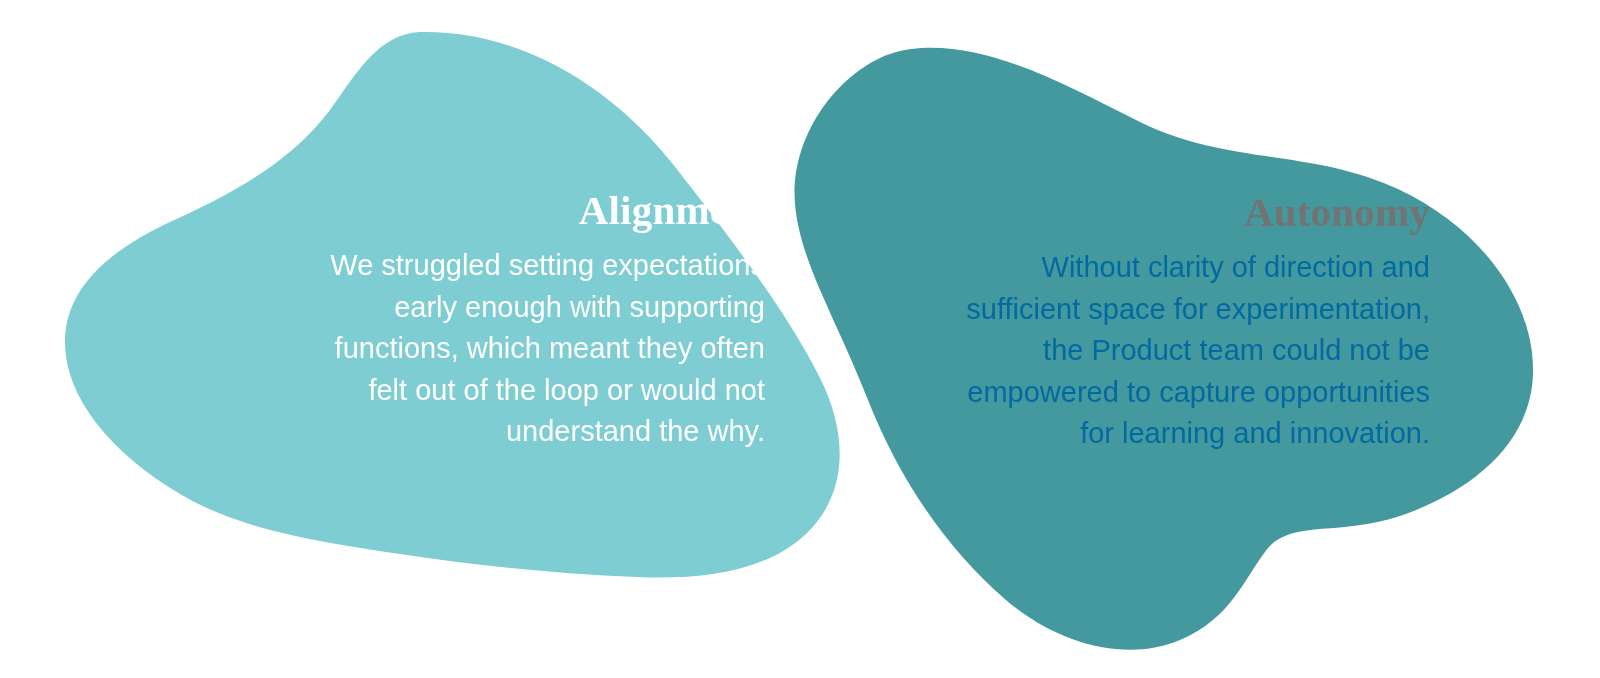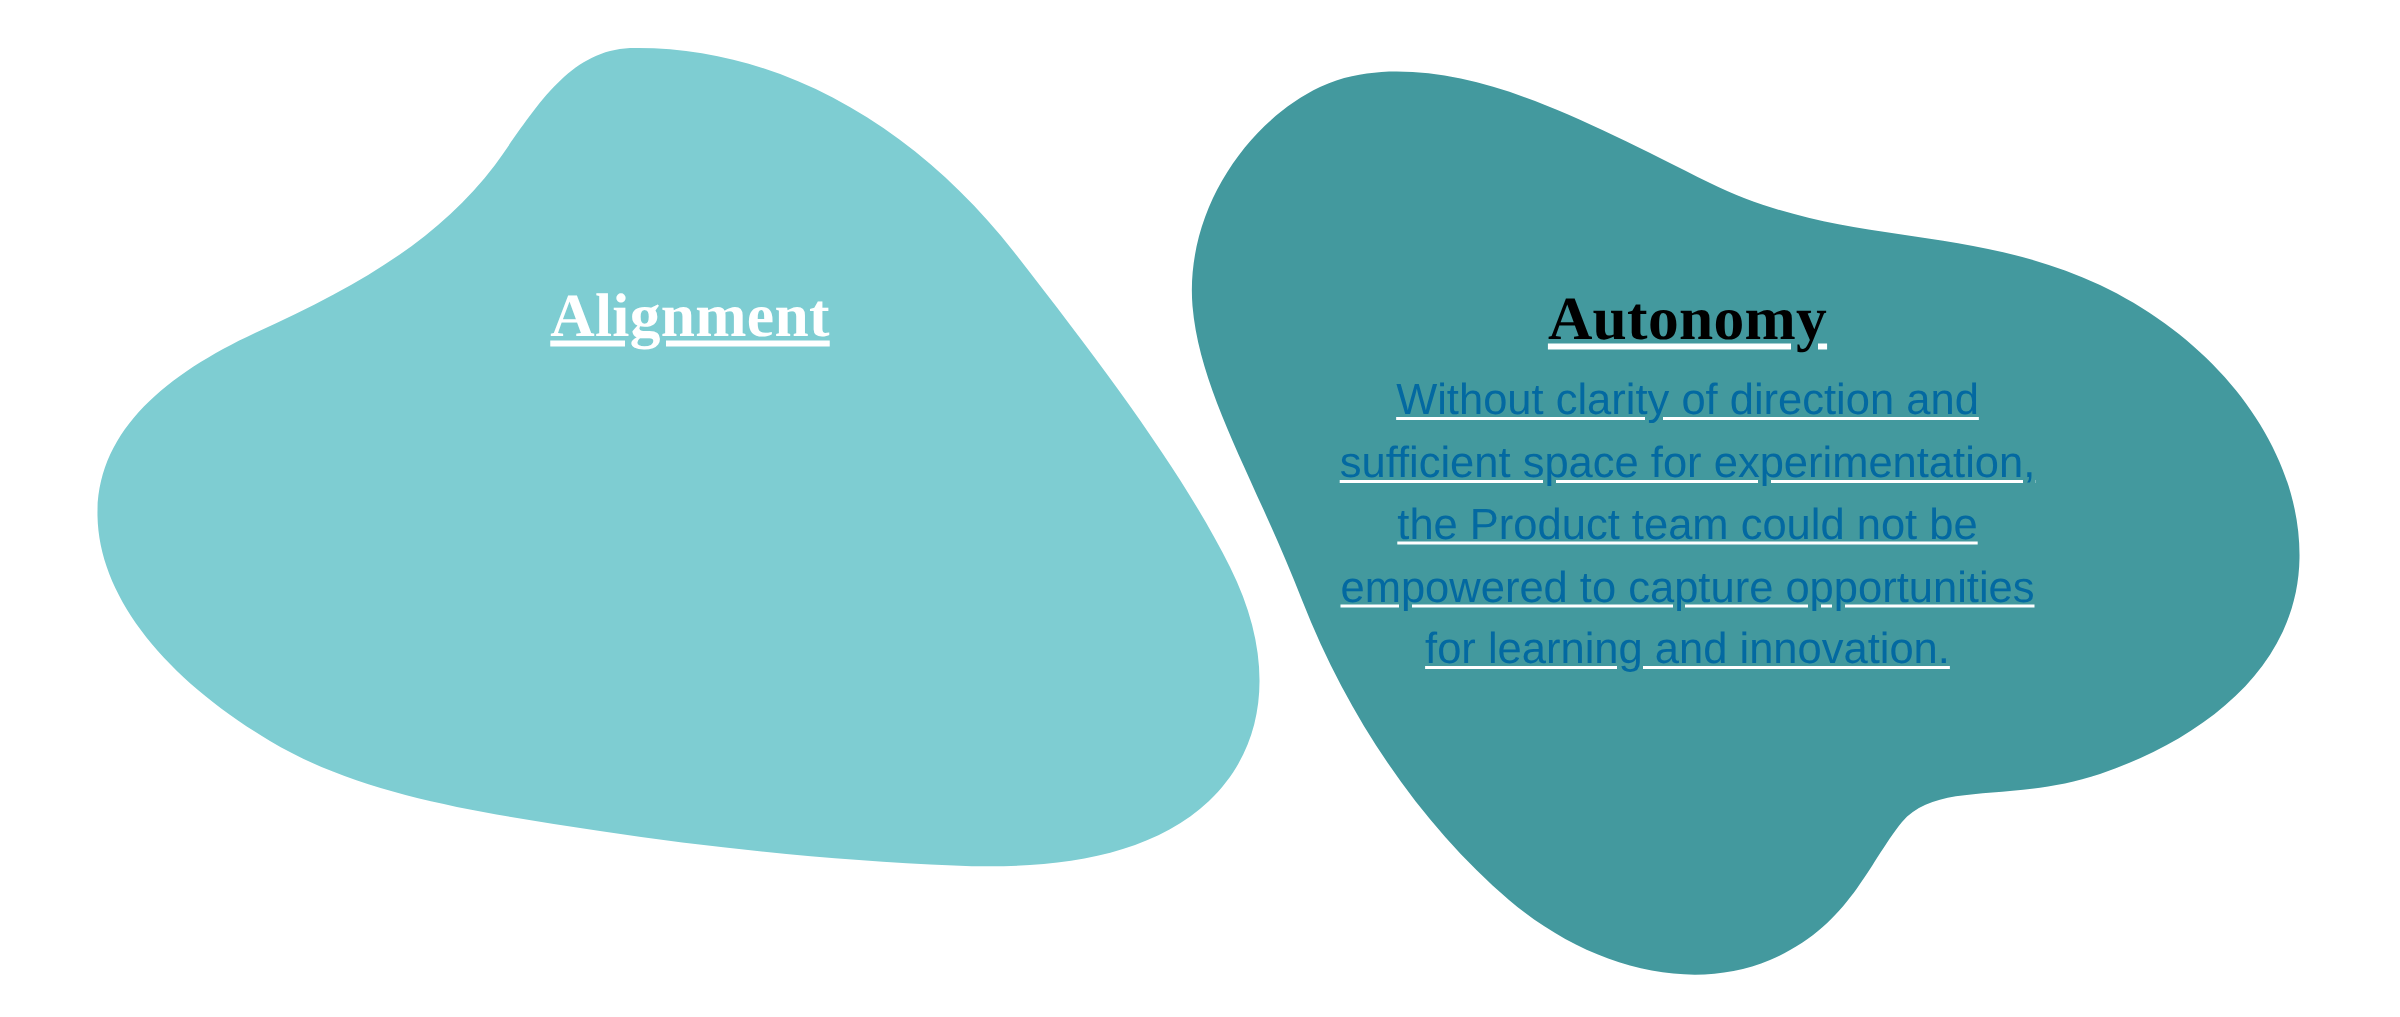--- a/index.html
+++ b/index.html
@@ -26,23 +26,22 @@
   }
   .text-layer {
     position: absolute;
     inset: 0;
     width: 1600px;
     height: 678px;
     pointer-events: none;
   }
   .card-text {
     position: absolute;
-    text-align: center;
+    text-align: right;
     color: #ffffff;
-    text-decoration: underline;
   }
   .card-text.left {
     left: 155px;
     top: 186px;
     width: 610px;
   }
   .card-text.right {
     left: 820px;
     top: 188px;
     width: 610px;
@@ -94,24 +93,29 @@
              C 950 552, 900 482, 868 400
              C 836 318, 800 262, 795 204
              C 790 142, 830 82, 880 58
              C 895 51, 908 49, 921 48 Z"></path>
   </svg>
 
   <div class="text-layer">
 
     <div class="card-text left">
       <h2 class="card-title" style="color: rgb(255, 255, 255);">Alignment</h2>
+      <p class="card-body" style="color: rgb(255, 255, 255);">We struggled setting expectations
+early enough with supporting
+functions, which meant they often
+felt out of the loop or would not
+understand the why.</p>
     </div>
 
     <div class="card-text right">
-      <h2 class="card-title" style="color: #000000;">Autonomy</h2>
+      <h2 class="card-title" style="color: #737373;">Autonomy</h2>
       <p class="card-body" style="color: #0369a1;">Without clarity of direction and
 sufficient space for experimentation,
 the Product team could not be
 empowered to capture opportunities
 for learning and innovation.</p>
     </div>
 
   </div>
 </div>
 

